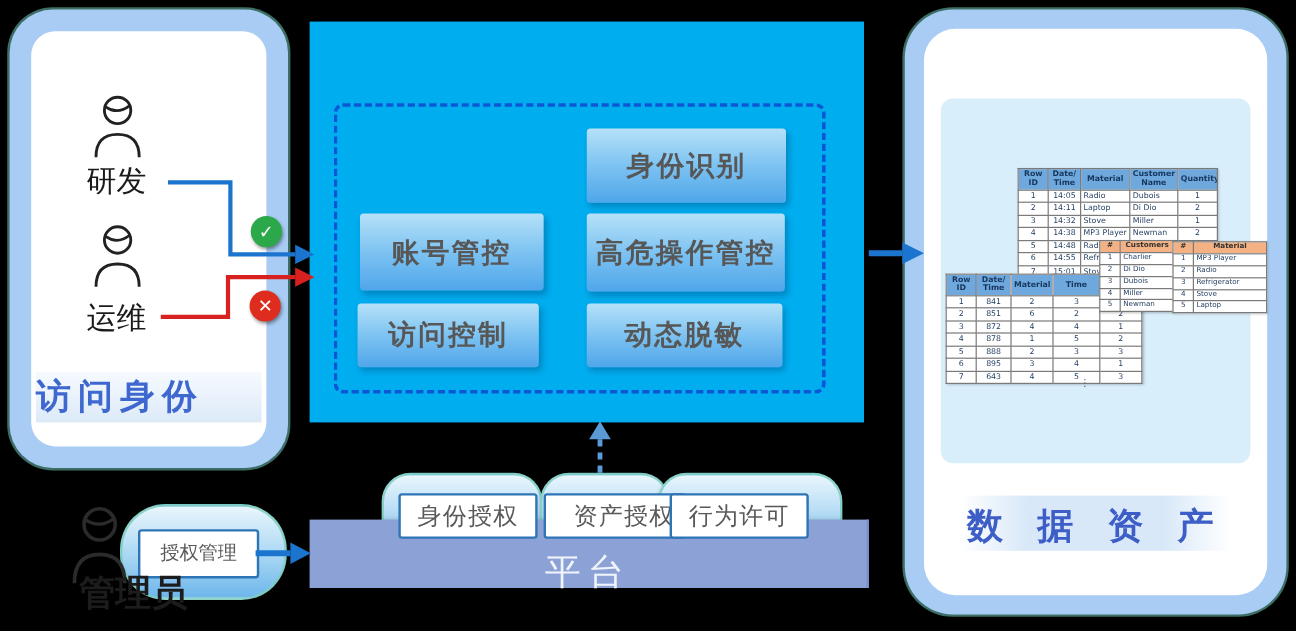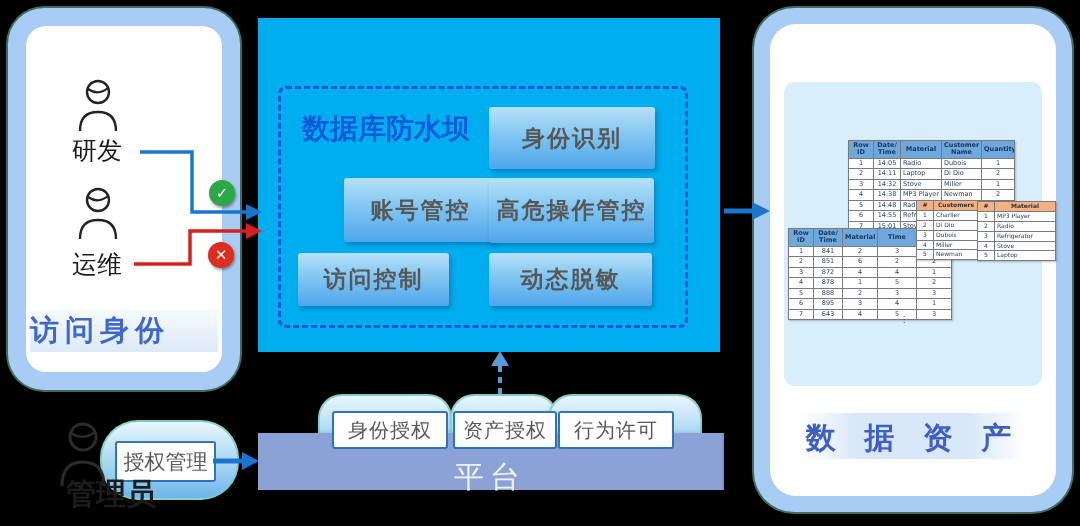--- a/index.html
+++ b/index.html
@@ -19,21 +19,21 @@
 
   
   .cyan-box{left:258px;top:18px;width:462px;height:334px;background:#00AEEF;
     box-shadow:3px 4px 8px rgba(0,0,0,.55);}
   .dashed-frame{left:20px;top:68px;width:404px;height:236px;border:3px dashed #0D57D6;border-radius:8px;}
   .fw-title{left:44px;top:92px;font-size:28px;font-weight:bold;color:#0B5BD8;white-space:nowrap;}
   .fw-btn{background:linear-gradient(180deg,#B6E1F8 0%,#7FC4F2 48%,#4FA6EA 100%);
     color:#575757;font-size:23px;font-weight:600;display:flex;align-items:center;justify-content:center;
     border-radius:3px;box-shadow:2px 3px 5px rgba(0,40,90,.3);letter-spacing:2px;white-space:nowrap;}
   .fw-btn1{left:231px;top:89px;width:166px;height:62px;}
-  .fw-btn2{left:42px; top:160px;width:153px;height:64px;margin-left:44px;}
+  .fw-btn2{left:42px; top:160px;width:153px;height:64px;}
   .fw-btn3{left:231px;top:160px;width:165px;height:65px;}
   .fw-btn4{left:40px; top:235px;width:151px;height:53px;}
   .fw-btn5{left:231px;top:235px;width:163px;height:53px;}
 
   
   .bump{top:394px;height:64px;border-radius:24px;border:2px solid rgba(124,205,190,.85);
     background:linear-gradient(180deg,#E9F6FD 0%,#AFD9F4 55%,#7FC0EE 100%);
     box-shadow:2px 2px 5px rgba(0,0,0,.45);}
   .bump1{left:318px;width:130px;} .bump2{left:450px;width:104px;} .bump3{left:548px;width:150px;}
   .platform-bar{left:258px;top:433px;width:464px;height:57px;background:#8CA2D6;
@@ -45,21 +45,21 @@
     letter-spacing:1px;white-space:nowrap;}
   .cap1{left:332px;width:112px;font-family:Liberation Mono, monospace;} .cap2{left:453px;width:100px;} .cap3{left:558px;width:112px;}
 
   
   .admin-pill{left:100px;top:420px;width:135px;height:76px;border-radius:38px;
     border:2px solid rgba(124,205,190,.85);
     background:linear-gradient(180deg,#E9F6FD 0%,#A8D6F3 55%,#6DB6EC 100%);
     box-shadow:2px 2px 6px rgba(0,0,0,.5);}
   .admin-box{left:115px;top:441px;width:97px;height:37px;background:#fff;border:2px solid #2E75B6;
     border-radius:3px;display:flex;align-items:center;justify-content:center;
-    font-size:21px;color:#595959;white-space:nowrap;}
+    font-size:16px;color:#595959;white-space:nowrap;}
   .admin-name{left:66px;top:474px;font-size:30px;font-weight:bold;color:#1c1c1c;z-index:4;white-space:nowrap;}
 
   
   .right-panel{left:754px;top:8px;width:318px;height:504px;border-radius:40px;background:#A8CCF4;
     box-shadow:0 0 0 2px rgba(110,200,185,.55),3px 4px 8px rgba(0,0,0,.6);}
   .right-inner{left:770px;top:24px;width:286px;height:472px;border-radius:26px;background:#fff;}
   .tables-area{left:784px;top:82px;width:258px;height:304px;border-radius:10px;background:#D9EEFB;}
   .assets-band{left:800px;top:413px;width:226px;height:46px;
     background:linear-gradient(90deg,rgba(216,232,248,0) 0%,#D8E8F8 25%,#D8E8F8 75%,rgba(216,232,248,0) 100%);
     display:flex;align-items:flex-end;justify-content:center;}
@@ -124,38 +124,37 @@
 
 <div class="abs panel-title-band">
   <span class="panel-title">访问身份</span>
 </div>
 
 <div class="abs badge badge-allow">✓</div>
 <div class="abs badge badge-deny">✕</div>
 
 <div class="abs cyan-box">
   <div class="abs dashed-frame"></div>
-  <div class="abs fw-title">数据库防水坝</div>
   <div class="abs fw-btn fw-btn1">身份识别</div>
   <div class="abs fw-btn fw-btn2">账号管控</div>
   <div class="abs fw-btn fw-btn3">高危操作管控</div>
   <div class="abs fw-btn fw-btn4">访问控制</div>
   <div class="abs fw-btn fw-btn5">动态脱敏</div>
 </div>
 
 <div class="abs bump bump1"></div>
 <div class="abs bump bump2"></div>
 <div class="abs bump bump3"></div>
 
 <div class="abs platform-bar">
   <span class="platform-label">平台</span>
 </div>
 
 <div class="abs cap-btn cap1" style="z-index:3;">身份授权</div>
-<div class="abs cap-btn cap2" style="z-index:3;">资产授权</div>
+<div class="abs cap-btn cap2" style="z-index:3;padding-left:15px;">资产授权</div>
 <div class="abs cap-btn cap3" style="z-index:3;">行为许可</div>
 
 <div class="abs person-icon-wrap" style="left:58px;top:420px;">
   <svg width="50" height="78" viewBox="0 0 50 78">
     <circle cx="25" cy="17" r="13" fill="none" stroke="#2b2b2b" stroke-width="3"></circle>
     <path d="M13 13 Q25 21 37 12" fill="none" stroke="#2b2b2b" stroke-width="2.6"></path>
     <path d="M4 66 Q4 42 25 42 Q46 42 46 66" fill="none" stroke="#2b2b2b" stroke-width="3"></path>
   </svg>
 </div>
 <div class="abs admin-pill"></div>

